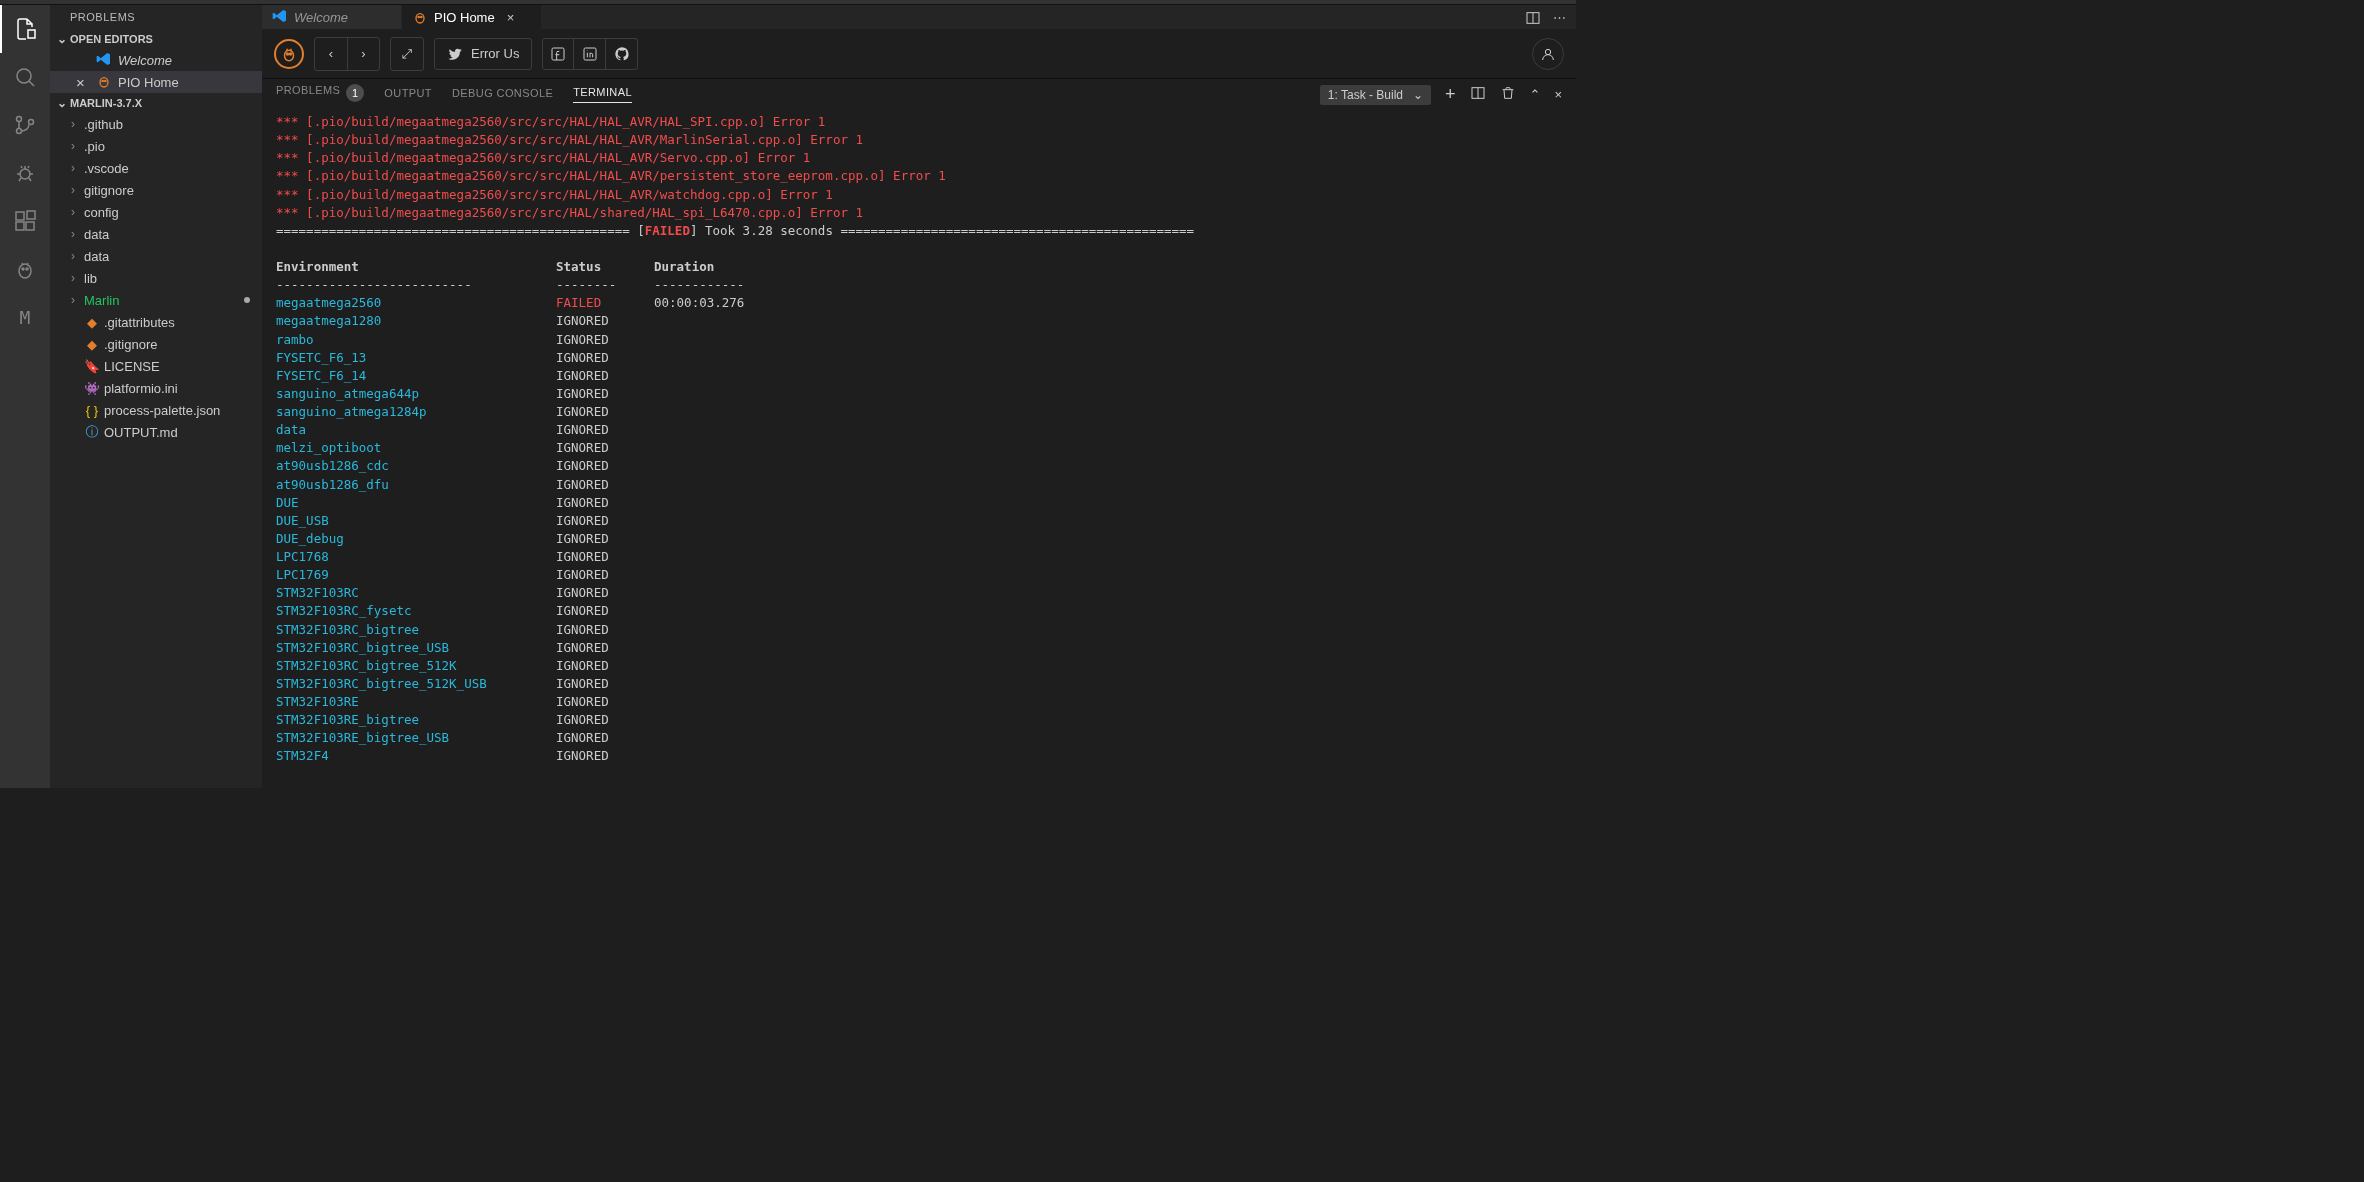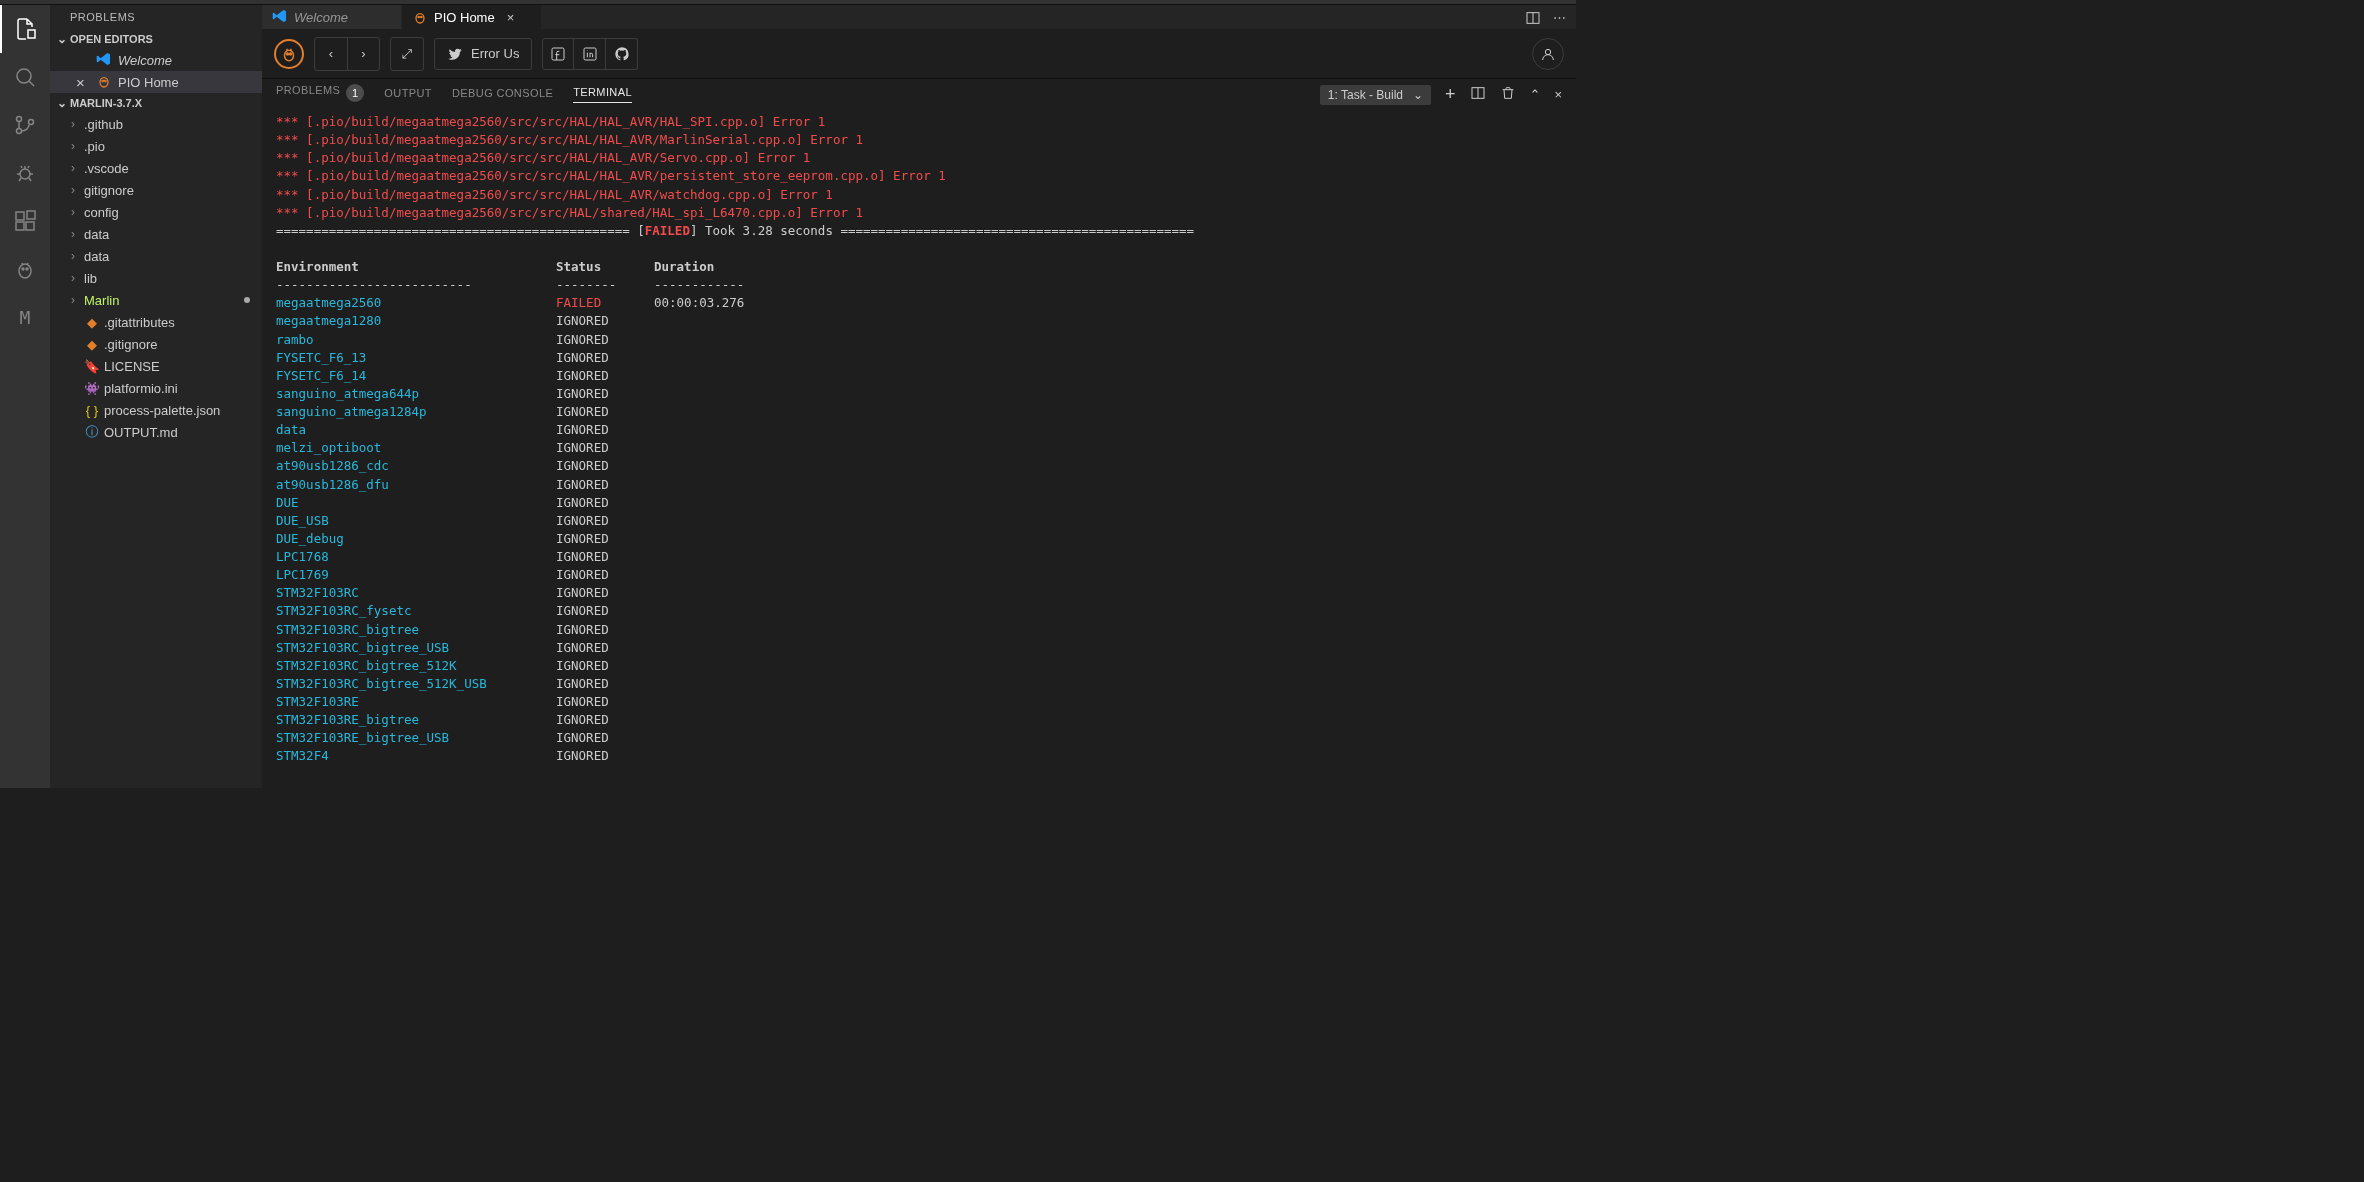--- a/index.html
+++ b/index.html
@@ -61,21 +61,21 @@
 .editor-entry.active .close { visibility: visible; }
 .editor-entry .eicon { width: 16px; text-align: center; }
 .tree-item {
   display: flex; align-items: center;
   height: 22px; padding-left: 16px;
   cursor: pointer; gap: 4px;
   color: #cccccc;
 }
 .tree-item .arrow { width: 14px; text-align: center; color: #888; font-size: 12px; }
 .tree-item .ficon { width: 16px; text-align: center; font-size: 13px; }
-.tree-item.highlight .flabel { color: #bef264; }
+.tree-item.highlight .flabel { color: #22c55e; }
 .tree-item .dot { margin-left: auto; margin-right: 12px; width: 6px; height: 6px; border-radius: 50%; background: #aaa; }
 .editor-area { flex: 1; display: flex; flex-direction: column; background: #1e1e1e; overflow: hidden; }
 .tabbar {
   height: 24px; background: #252526; display: flex; align-items: flex-end;
   overflow: hidden;
 }
 .tab {
   height: 24px; min-width: 140px; padding: 0 10px;
   display: flex; align-items: center; gap: 6px;
   background: #2d2d2d; color: #969696;

